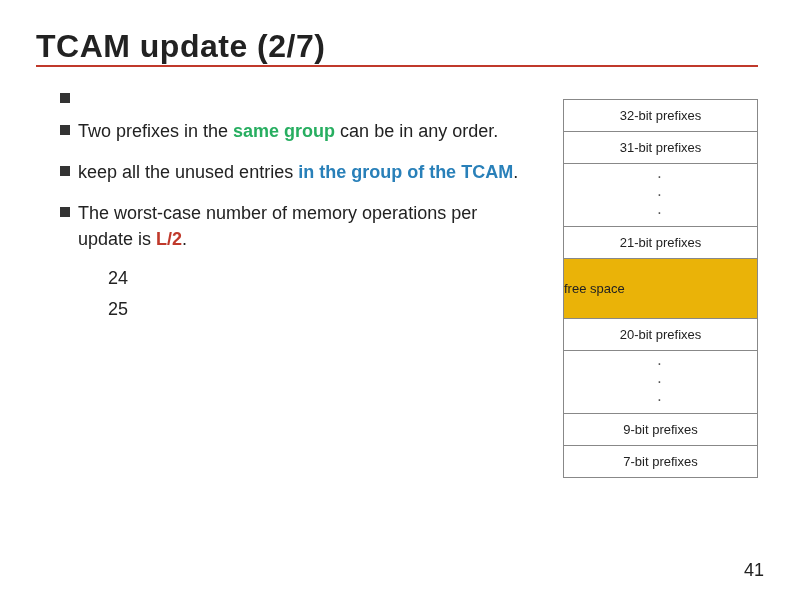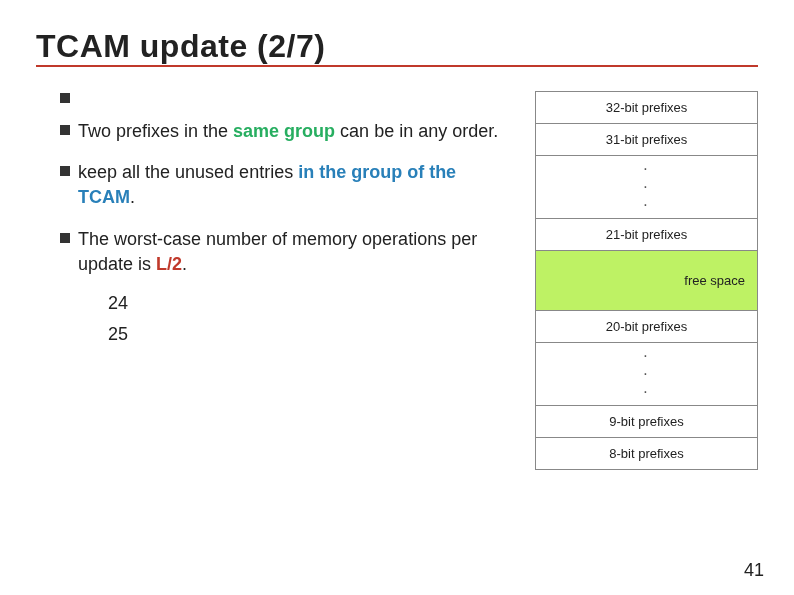--- a/index.html
+++ b/index.html
@@ -119,58 +119,58 @@
           The worst-case number of memory operations per update is <span class="highlight-red">L/2</span>.
         </span>
       </div>
 
       <div style="display:flex; flex-direction:column; margin-left:72px; margin-top:10px; gap:10px;">
         <span style="font-size:18px;color:#222;">24</span>
         <span style="font-size:18px;color:#222;">25</span>
       </div>
     </div>
 
-    <div style="width:223px;flex-shrink:0;margin-top:4px;">
+    <div style="width:195px;flex-shrink:0;margin-top:12px;">
       <table style="width:100%;border-collapse:collapse;">
 
         <tbody>
             <tr>
           <td style="border:1.5px solid #888;text-align:center;font-size:13px;color:#222;padding:8px 4px;">32-bit prefixes</td>
         </tr>
 
         <tr>
           <td style="border:1.5px solid #888;text-align:center;font-size:13px;color:#222;padding:8px 4px;">31-bit prefixes</td>
         </tr>
 
         <tr>
           <td style="border:1.5px solid #888;text-align:center;font-size:16px;color:#555;padding:4px 4px;letter-spacing:2px;">·<br>·<br>·</td>
         </tr>
 
         <tr>
           <td style="border:1.5px solid #888;text-align:center;font-size:13px;color:#222;padding:8px 4px;">21-bit prefixes</td>
         </tr>
 
         <tr>
-          <td style="border:1.5px solid #888;text-align:right;font-size:13px;color:#222;padding:22px 12px;background:#bef264;">free space</td>
+          <td style="border:1.5px solid #888;text-align:left;font-size:13px;color:#222;padding:22px 0;background:#eab308;">free space</td>
         </tr>
 
         <tr>
           <td style="border:1.5px solid #888;text-align:center;font-size:13px;color:#222;padding:8px 4px;">20-bit prefixes</td>
         </tr>
 
         <tr>
           <td style="border:1.5px solid #888;text-align:center;font-size:16px;color:#555;padding:4px 4px;letter-spacing:2px;">·<br>·<br>·</td>
         </tr>
 
         <tr>
           <td style="border:1.5px solid #888;text-align:center;font-size:13px;color:#222;padding:8px 4px;">9-bit prefixes</td>
         </tr>
 
         <tr>
-          <td style="border:1.5px solid #888;text-align:center;font-size:13px;color:#222;padding:8px 4px;">8-bit prefixes</td>
+          <td style="border:1.5px solid #888;text-align:center;font-size:13px;color:#222;padding:8px 4px;">7-bit prefixes</td>
         </tr>
       </tbody>
         </table>
     </div>
   </div>
 
   <div class="slide-number">41</div>
 </div>
 
 </body></html>

